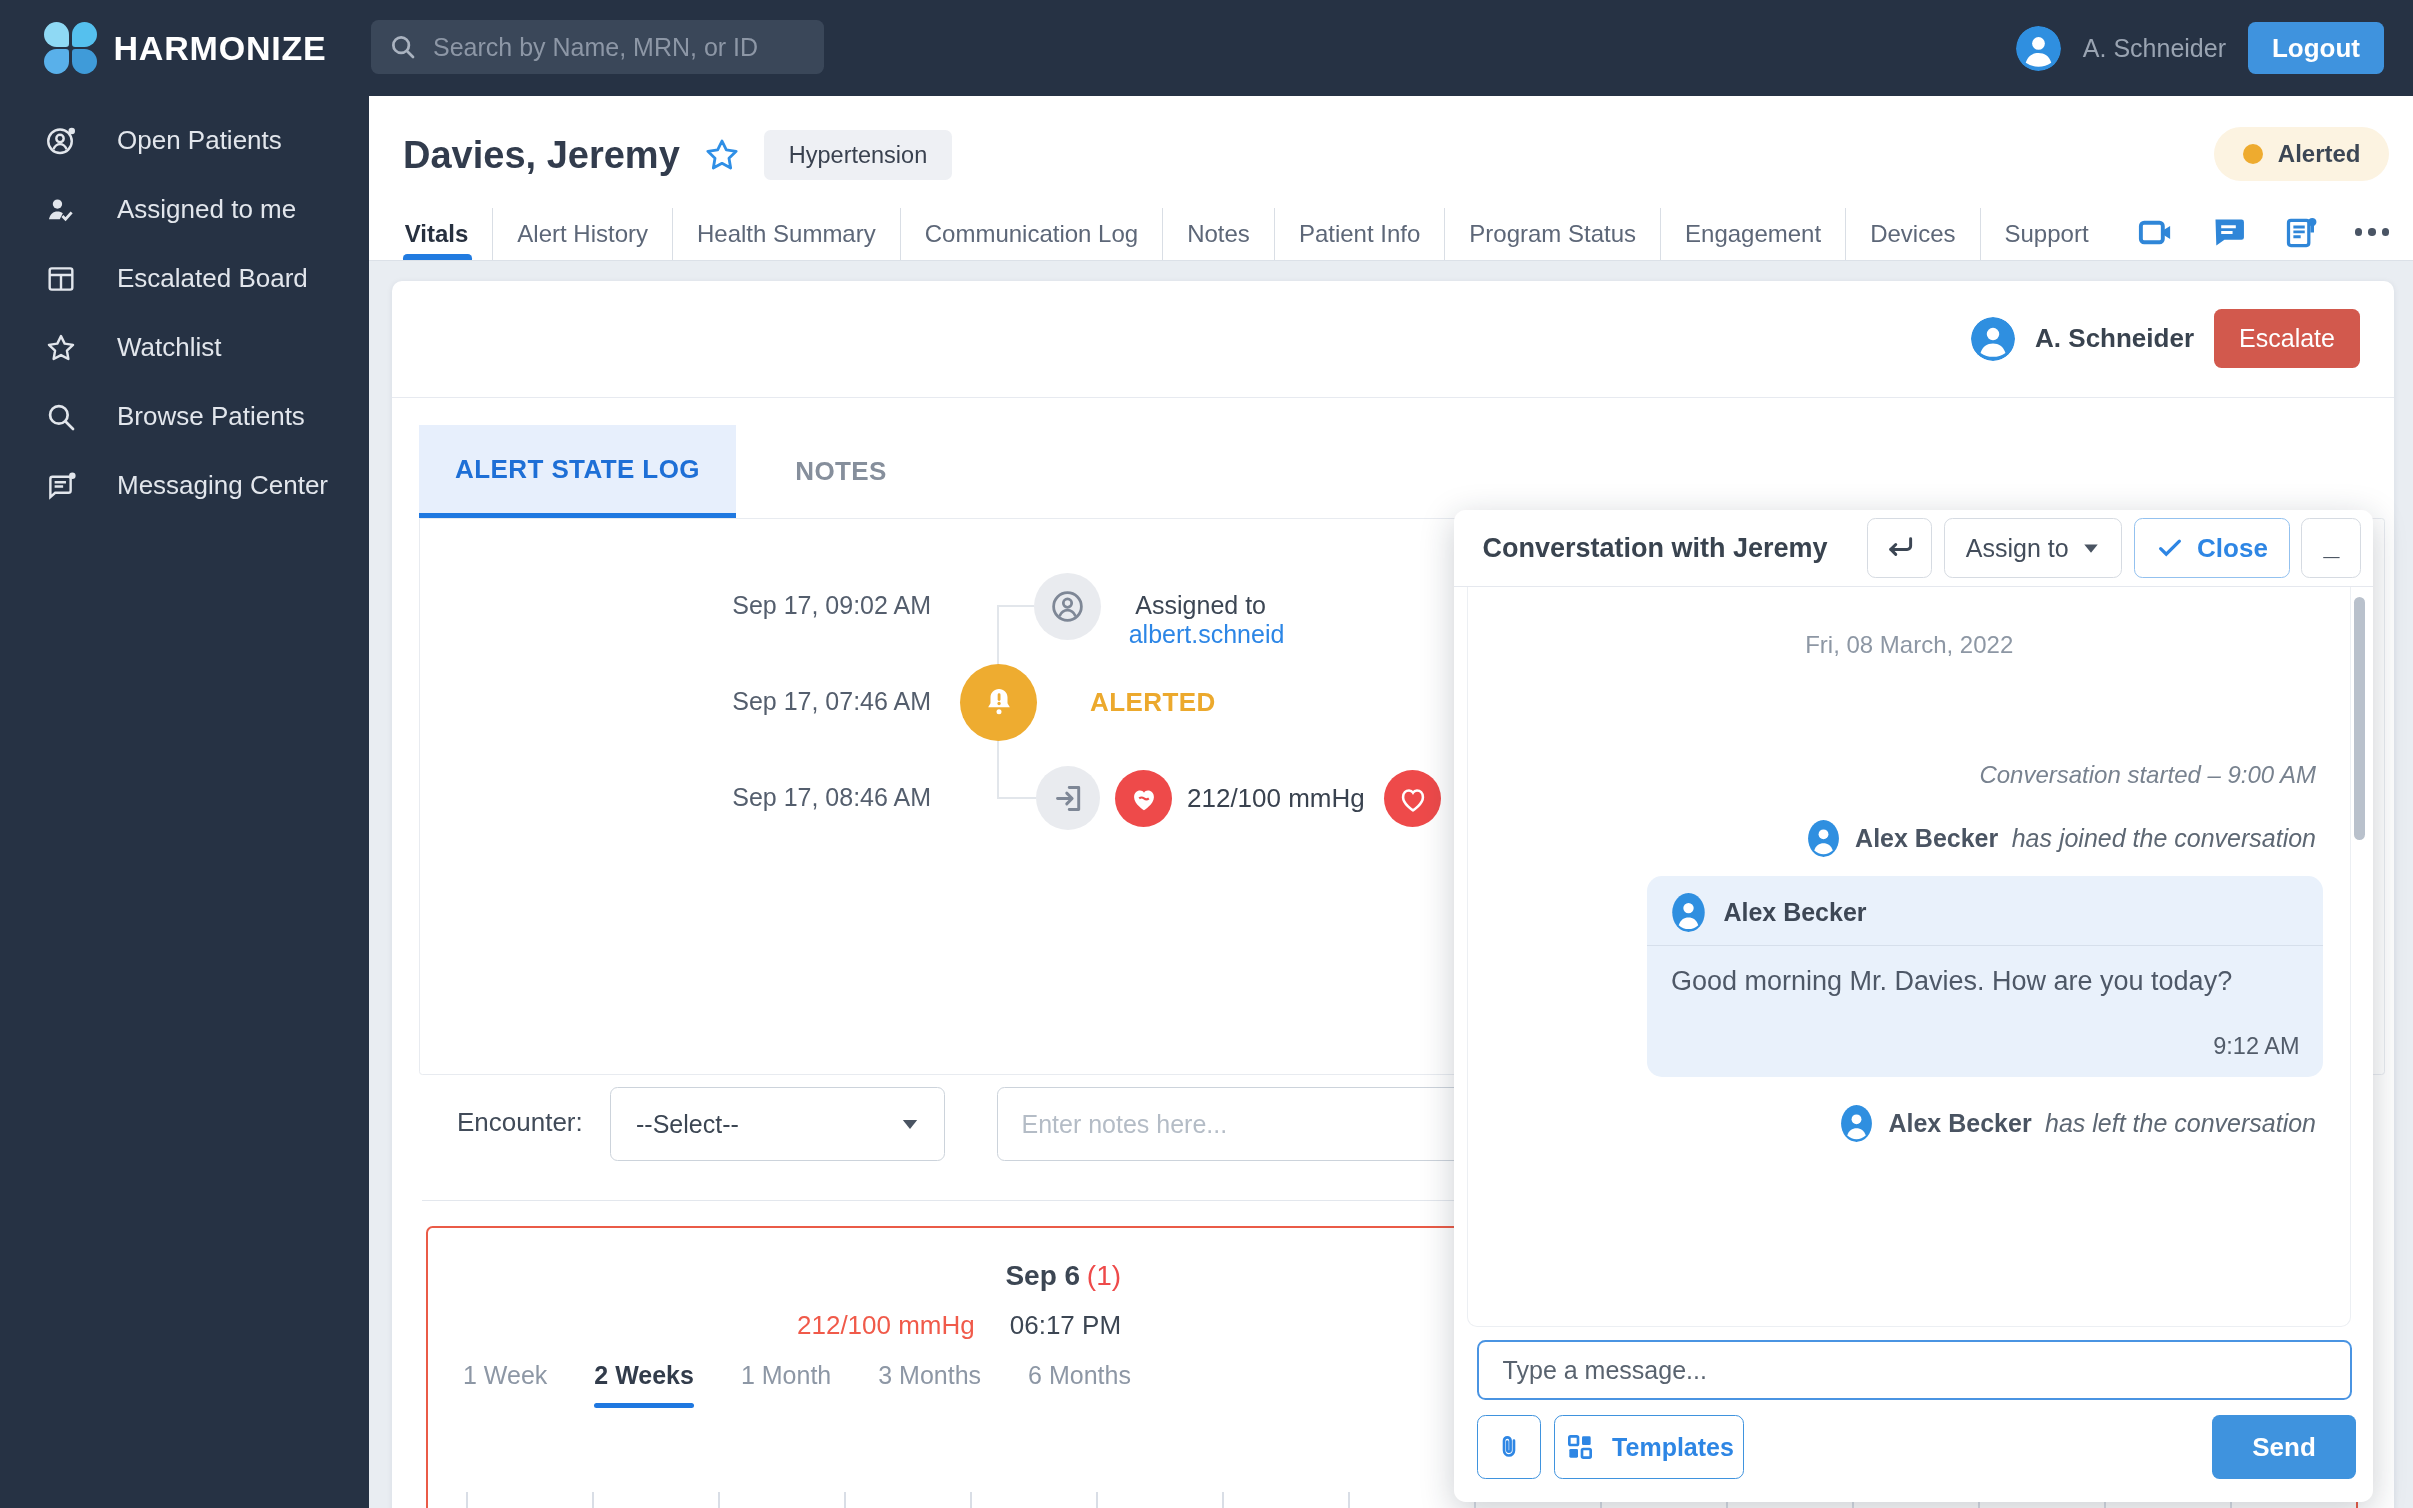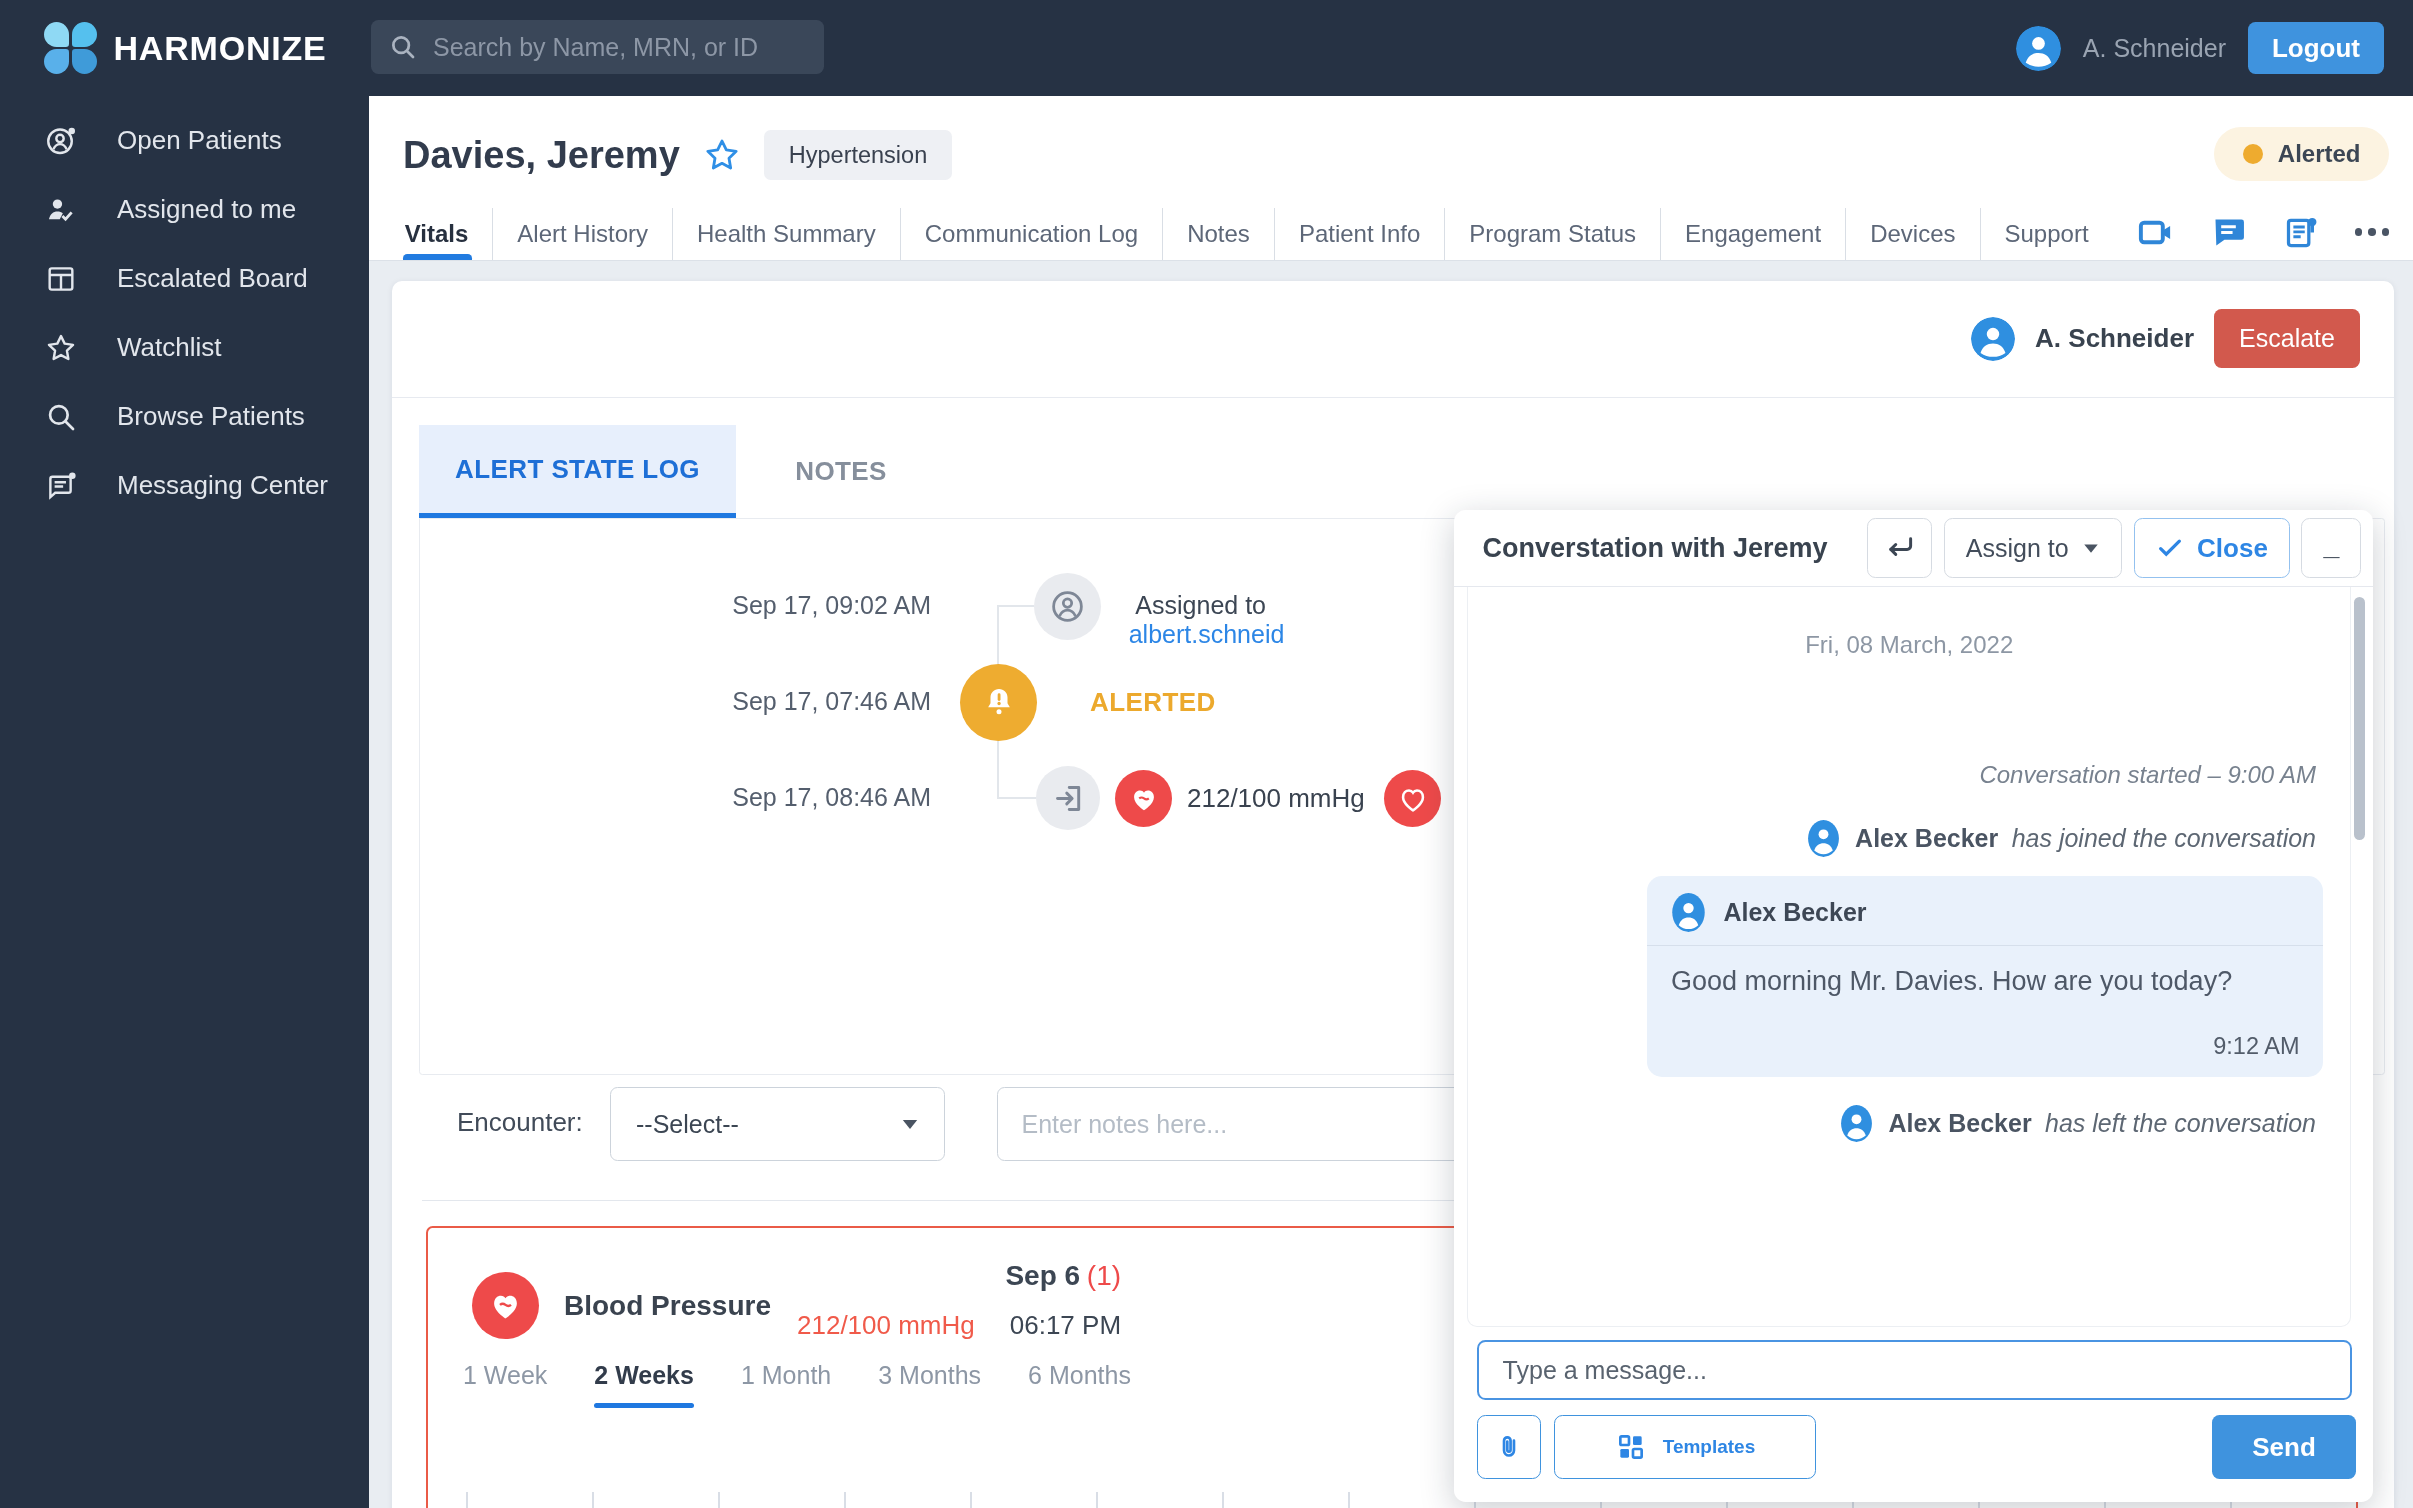--- a/index.html
+++ b/index.html
@@ -123,21 +123,21 @@
   .bubble-head .nm { font-size:25px; font-weight:bold; color:#3d4755; }
   .bubble-text { padding:20px 23.5px 0 23.5px; font-size:27px; color:#4e5867; }
   .bubble-time { position:absolute; right:23.5px; bottom:17px; font-size:23.5px; color:#525c6a; }
   .chat-scroll { position:absolute; right:8.4px; top:87px; width:11px; height:243px; background:#b9c1cc; border-radius:5.9px; cursor:pointer; }
 
   .chat-input { position:absolute; left:22.6px; top:830px; width:875px; height:60px; border:2.5px solid #4a94e2; border-radius:8.4px; padding:0 24px; font-size:25px; color:#3c4653; outline:none; font-family:"Liberation Sans", sans-serif; }
   .chat-input::placeholder { color:#59636f; }
   .chat-foot { position:absolute; left:22.6px; right:17px; top:905px; height:64px; display:flex; align-items:center; gap:13.4px; }
   .fbtn { height:64px; border:1.7px solid #3f93de; border-radius:8.4px; background:#fff; display:flex; align-items:center; justify-content:center; cursor:pointer; font-family:"Liberation Sans", sans-serif; }
   .fbtn.clip { width:64px; }
-  .fbtn.templates { width:262px; gap:16px; color:#2e86e4; font-size:19px; font-weight:bold; }
+  .fbtn.templates { width:190px; gap:16px; color:#2e86e4; font-size:25px; font-weight:bold; }
   .btn-send { margin-left:auto; width:144px; height:64px; background:#3f93de; border:none; border-radius:7.5px; color:#fff; font-size:26px; font-weight:bold; cursor:pointer; font-family:"Liberation Sans", sans-serif; }
 </style>
 </head>
 <body>
 
 <div id="app">
 
   <div class="topbar">
     <div class="brand">
       <span class="logo">
@@ -361,29 +361,20 @@
       <div class="enc-select">
         <span class="val">--Select--</span>
         <span class="caret-down" style="transform:scale(.8);"></span>
       </div>
       <input class="enc-notes" type="text" placeholder="Enter notes here..." style="">
     </div>
 
     <div class="section-divider"></div>
 
     <div class="bp-card">
-      <div class="bp-head">
-        <span class="tl-circle tl-red" style="position:relative; width:67px; height:67px;">
-          <svg width="39" height="39" viewBox="0 0 24 24">
-              <path d="M12 20s-7-4.3-7-9.2C5 7.6 7 6 9.2 6c1.3 0 2.2.6 2.8 1.5C12.6 6.6 13.5 6 14.8 6 17 6 19 7.6 19 10.8 19 15.7 12 20 12 20z" fill="#fff"></path>
-              <path d="M8.6 11.6c1.1-.9 2.2-.9 3.4 0s2.3.9 3.4 0" stroke="#ee4a4a" stroke-width="1.5" fill="none"></path>
-            </svg>
-        </span>
-        <span class="bp-title">Blood Pressure</span>
-      </div>
       <div class="bp-reading">
         <div class="bp-line1"><span>Sep 6</span><span class="cnt">(1)</span></div>
         <div class="bp-line2"><span class="val">212/100 mmHg</span><span class="tm">06:17 PM</span></div>
       </div>
       <div class="bp-ranges">
         <span class="bp-range">1 Week</span>
         <span class="bp-range active">2 Weeks</span>
         <span class="bp-range">1 Month</span>
         <span class="bp-range">3 Months</span>
         <span class="bp-range">6 Months</span>

